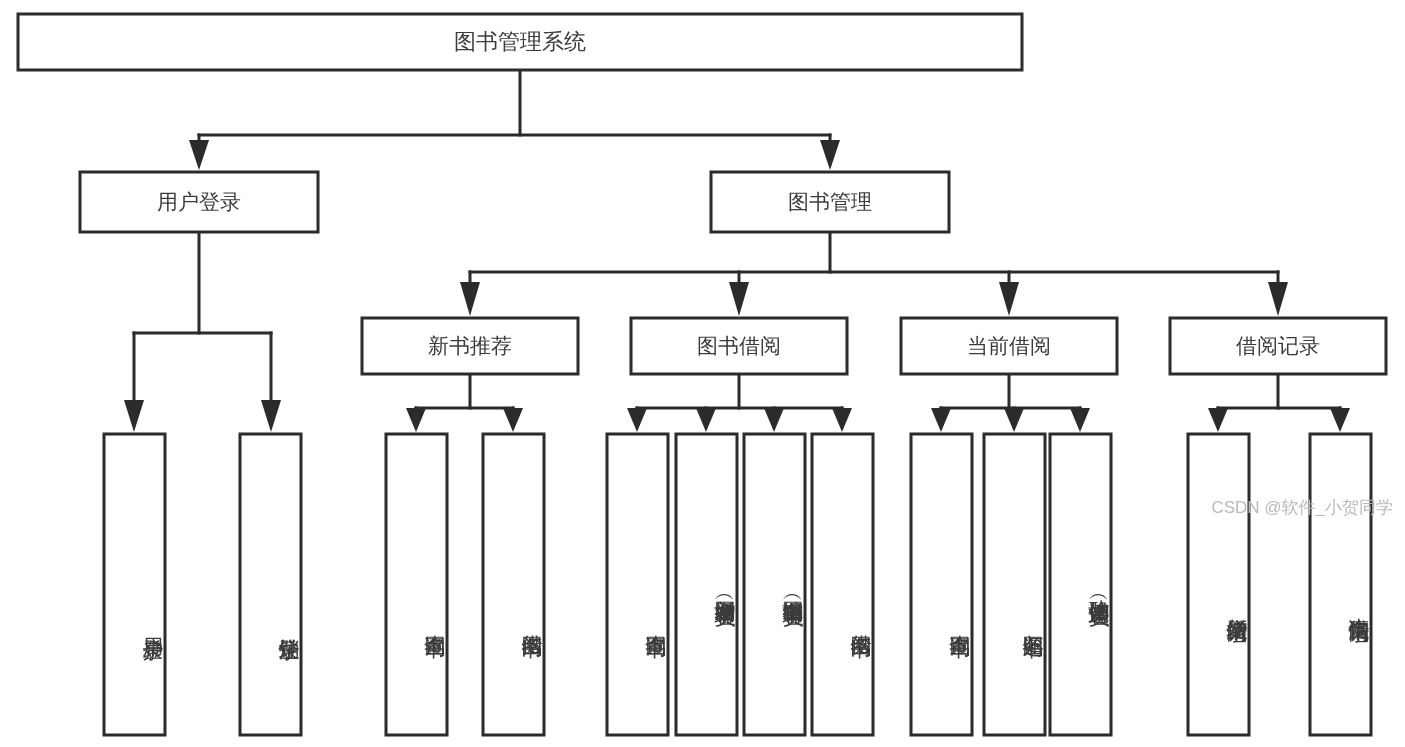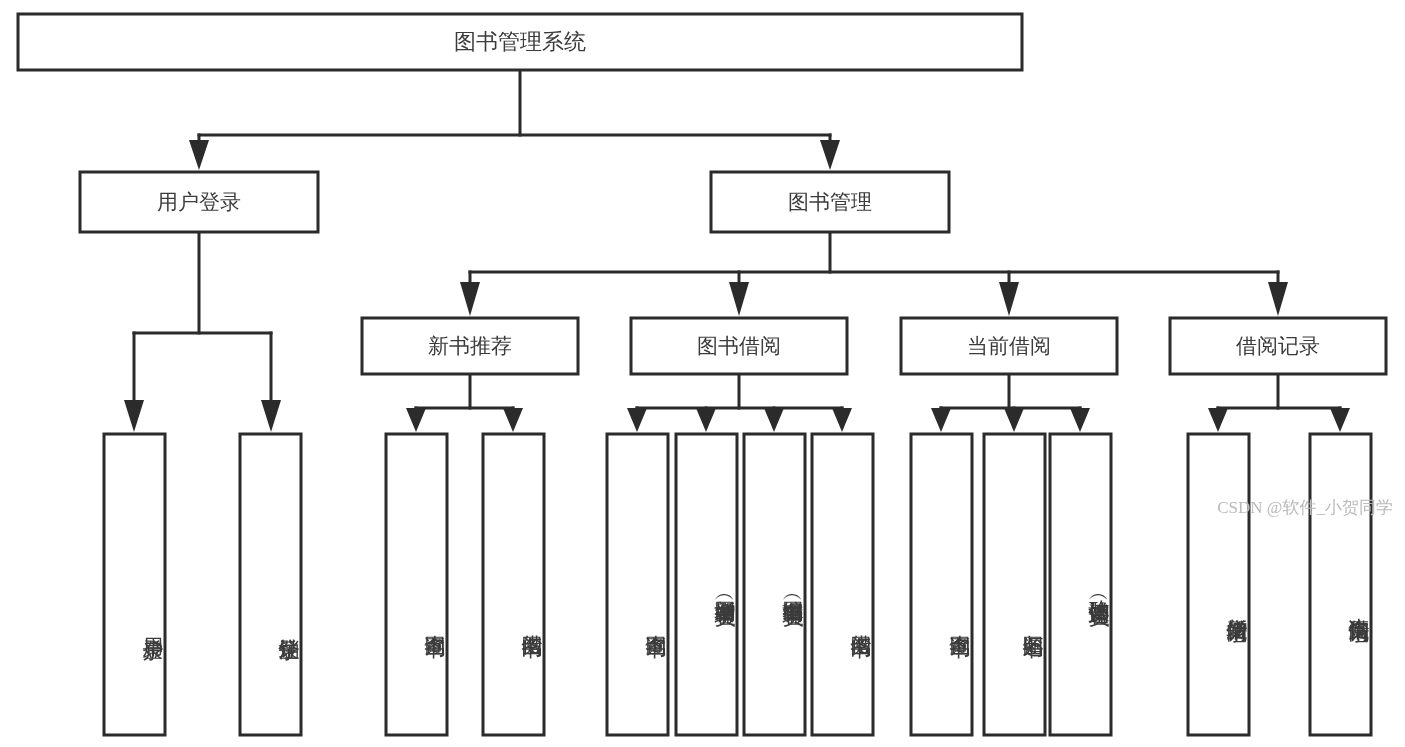--- a/index.html
+++ b/index.html
@@ -70,21 +70,21 @@
     text-align: center;
     display: flex;
     align-items: flex-start;
     justify-content: center;
     pointer-events: none;
   }
   .watermark {
     position: absolute;
     right: 12px;
     bottom: 6px;
-    font-family: Liberation Serif, serif;
+    font-family: Liberation Sans, sans-serif;
     font-size: 17px;
     color: #b9b9b9;
     white-space: nowrap;
     user-select: none;
   }
 </style>
 </head>
 <body>
 
 <div id="diagram-root">

